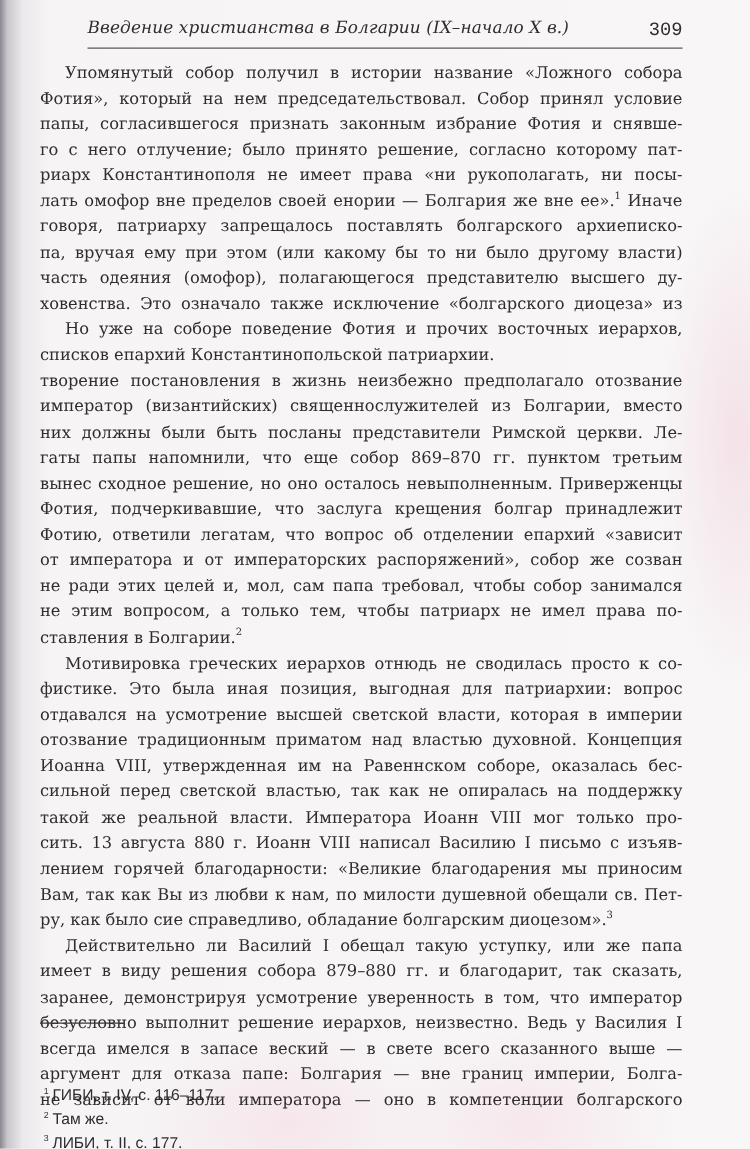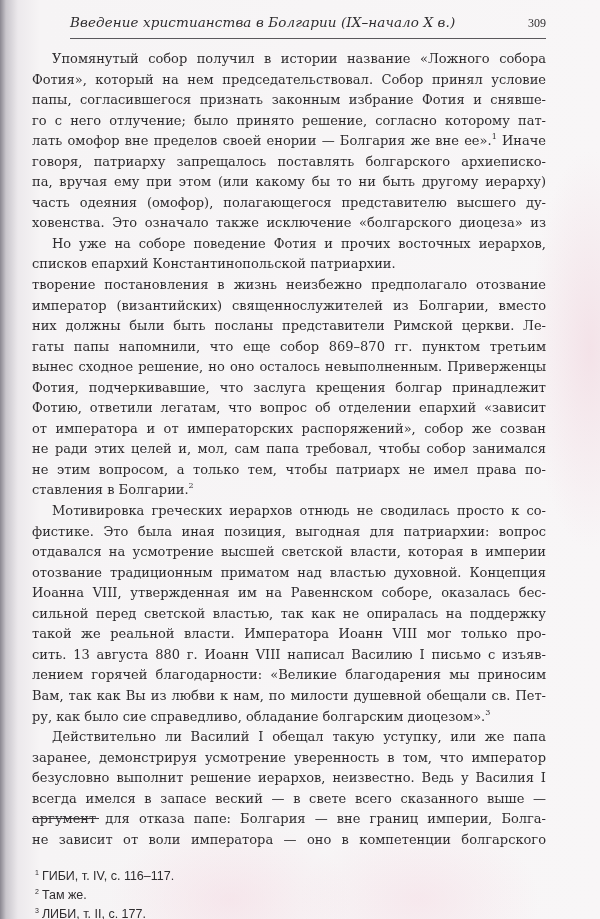--- a/index.html
+++ b/index.html
@@ -25,21 +25,21 @@
       position: absolute; left: 70px; top: 14px; width: 476px; height: 24px;
       border-bottom: 1.5px solid #5a585c;
       font-size: 13.5px;
     }
     .running-head .title {
       position: absolute; left: 0; top: 0; font-style: italic; letter-spacing: 0.1px;
       font-family: "DejaVu Serif", serif;
     }
     .running-head .pgnum {
       position: absolute; right: 0; top: 2px;
-      font-family: Liberation Serif, serif; font-size: 12px;
+      font-family: Liberation Mono, monospace; font-size: 15px;
     }
     .body-text {
       position: absolute; left: 32px; top: 49px; width: 514px;
       font-family: "DejaVu Serif", serif;
       font-size: 13px; line-height: 20.55px;
       text-align: justify;
     }
     .body-text .line {
       display: block; white-space: nowrap; text-align: justify; text-align-last: justify;
       height: 20.55px; overflow: hidden;
@@ -67,23 +67,24 @@
   <div class="running-head">
     <span class="title">Введение христианства в Болгарии (IX–начало X в.)</span>
     <span class="pgnum">309</span>
   </div>
 
   <div class="body-text" id="body-text">
       <span class="line indent"><span>Упомянутый собор получил в истории название «Ложного собора</span></span>
       <span class="line"><span>Фотия», который на нем председательствовал. Собор принял условие</span></span>
       <span class="line"><span>папы, согласившегося признать законным избрание Фотия и снявше-</span></span>
       <span class="line"><span>го с него отлучение; было принято решение, согласно которому пат-</span></span>
+      <span class="line"><span>риарх Константинополя не имеет права «ни рукополагать, ни посы-</span></span>
       <span class="line"><span>лать омофор вне пределов своей енории — Болгария же вне ее».</span><sup>1</sup><span> Иначе</span></span>
       <span class="line"><span>говоря, патриарху запрещалось поставлять болгарского архиеписко-</span></span>
-      <span class="line"><span>па, вручая ему при этом (или какому бы то ни быть другому иерарху)</span></span>
+      <span class="line"><span>па, вручая ему при этом (или какому бы то ни было другому власти)</span></span>
       <span class="line"><span>часть одеяния (омофор), полагающегося представителю высшего ду-</span></span>
       <span class="line"><span>ховенства. Это означало также исключение «болгарского диоцеза» из</span></span>
       <span class="line indent"><span>Но уже на соборе поведение Фотия и прочих восточных иерархов,</span></span>
       <span class="line last"><span>списков епархий Константинопольской патриархии.</span></span>
       <span class="line"><span>творение постановления в жизнь неизбежно предполагало отозвание</span></span>
       <span class="line"><span>император (византийских) священнослужителей из Болгарии, вместо</span></span>
       <span class="line"><span>них должны были быть посланы представители Римской церкви. Ле-</span></span>
       <span class="line"><span>гаты папы напомнили, что еще собор 869–870 гг. пунктом третьим</span></span>
       <span class="line"><span>вынес сходное решение, но оно осталось невыполненным. Приверженцы</span></span>
       <span class="line"><span>Фотия, подчеркивавшие, что заслуга крещения болгар принадлежит</span></span>
@@ -97,20 +98,21 @@
       <span class="line"><span>отдавался на усмотрение высшей светской власти, которая в империи</span></span>
       <span class="line"><span>отозвание традиционным приматом над властью духовной. Концепция</span></span>
       <span class="line"><span>Иоанна VIII, утвержденная им на Равеннском соборе, оказалась бес-</span></span>
       <span class="line"><span>сильной перед светской властью, так как не опиралась на поддержку</span></span>
       <span class="line"><span>такой же реальной власти. Императора Иоанн VIII мог только про-</span></span>
       <span class="line"><span>сить. 13 августа 880 г. Иоанн VIII написал Василию I письмо с изъяв-</span></span>
       <span class="line"><span>лением горячей благодарности: «Великие благодарения мы приносим</span></span>
       <span class="line"><span>Вам, так как Вы из любви к нам, по милости душевной обещали св. Пет-</span></span>
       <span class="line last"><span>ру, как было сие справедливо, обладание болгарским диоцезом».</span><sup>3</sup></span>
       <span class="line indent"><span>Действительно ли Василий I обещал такую уступку, или же папа</span></span>
+      <span class="line"><span>имеет в виду решения собора 879–880 гг. и благодарит, так сказать,</span></span>
       <span class="line"><span>заранее, демонстрируя усмотрение уверенность в том, что император</span></span>
       <span class="line"><span>безусловно выполнит решение иерархов, неизвестно. Ведь у Василия I</span></span>
       <span class="line"><span>всегда имелся в запасе веский — в свете всего сказанного выше —</span></span>
       <span class="line"><span>аргумент для отказа папе: Болгария — вне границ империи, Болга-</span></span>
       <span class="line"><span>не зависит от воли императора — оно в компетенции болгарского</span></span>
     </div>
 
   <div class="fn-rule"></div>
   <div class="footnotes" id="footnotes">
       <div class="fn"><sup>1</sup><span>ГИБИ, т. IV, с. 116–117.</span></div>

